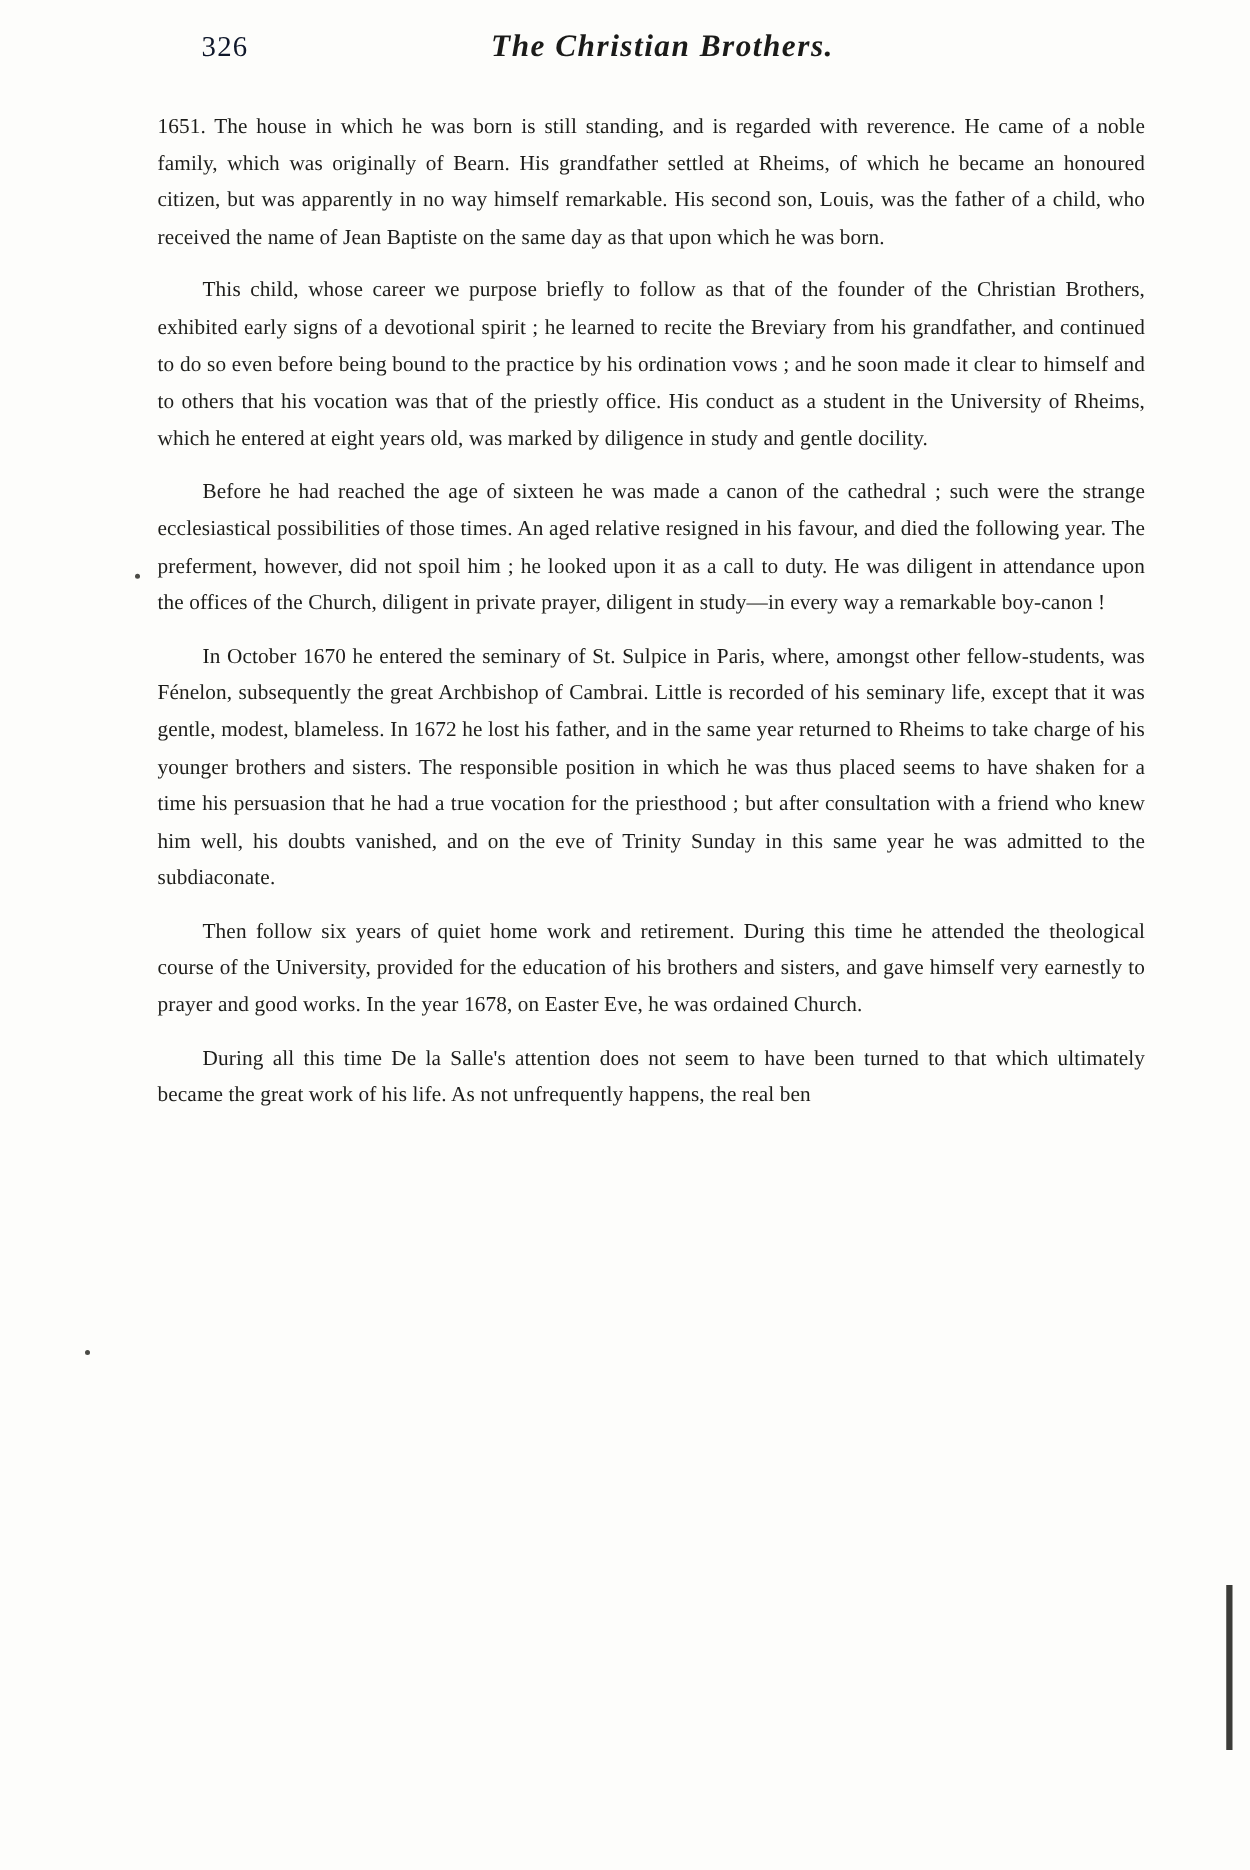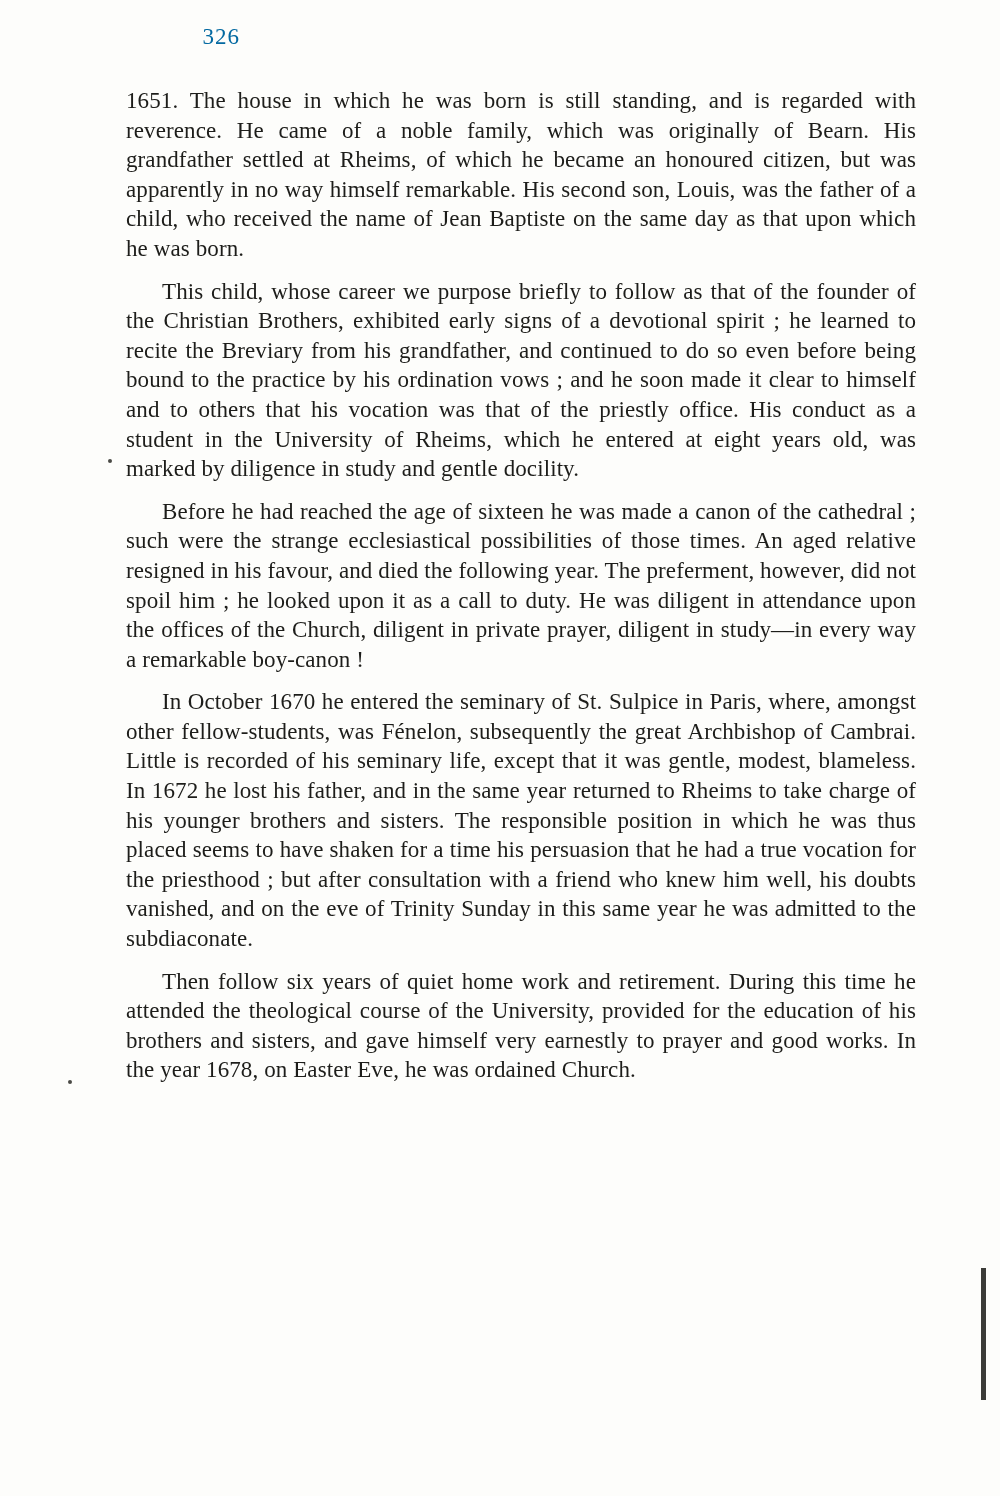--- a/index.html
+++ b/index.html
@@ -26,23 +26,23 @@
     left: 120px;
     right: 120px;
     height: 40px;
     display: flex;
     align-items: baseline;
   }
   .folio {
     font-family: "Liberation Serif", serif;
     font-size: 23px;
     letter-spacing: 1px;
-    color: #0369a1;
+    color: #0f172a;
     width: 120px;
-    text-align: right;
+    text-align: center;
   }
   .running-title {
     flex: 1;
     text-align: center;
     font-family: "Liberation Serif", serif;
     font-style: italic;
     font-weight: bold;
     font-size: 25px;
     letter-spacing: 1.2px;
     color: #1b1b19;
@@ -51,21 +51,21 @@
   .body-text {
     position: absolute;
     top: 86px;
     left: 126px;
     width: 790px;
   }
   .para {
     margin: 0;
     text-align: justify;
     text-justify: inter-word;
-    font-size: 23px;
+    font-size: 17px;
     line-height: 29.6px;
     letter-spacing: 0.1px;
     color: #1d1d1a;
     text-indent: 36px;
   }
   .para.first {
     text-indent: 0;
   }
   .para + .para {
     margin-top: 13px;
@@ -87,27 +87,29 @@
     background: #3c3c38;
   }
 </style>
 </head>
 <body>
 
 <div class="page">
 
   <div class="page-header">
     <div class="folio">326</div>
+    <div class="running-title">The Christian Brothers.</div>
   </div>
 
   <div class="body-text">
     <p class="para first">1651.  The house in which he was born is still standing, and is regarded with reverence.   He came of a noble family, which was originally of Bearn.   His grandfather settled at Rheims, of which he became an honoured citizen, but was apparently in no way himself remarkable.   His second son, Louis, was the father of a child, who received the name of Jean Baptiste on the same day as that upon which he was born.</p>
     <p class="para">This child, whose career we purpose briefly to follow as that of the founder of the Christian Brothers, exhibited early signs of a devotional spirit ; he learned to recite the Breviary from his grandfather, and continued to do so even before being bound to the practice by his ordination vows ; and he soon made it clear to himself and to others that his vocation was that of the priestly office.   His conduct as a student in the University of Rheims, which he entered at eight years old, was marked by diligence in study and gentle docility.</p>
     <p class="para">Before he had reached the age of sixteen he was made a canon of the cathedral ; such were the strange ecclesiastical possibilities of those times.   An aged relative resigned in his favour, and died the following year.   The preferment, however, did not spoil him ; he looked upon it as a call to duty.   He was diligent in attendance upon the offices of the Church, diligent in private prayer, diligent in study—in every way a remarkable boy-canon !</p>
     <p class="para">In October 1670 he entered the seminary of St. Sulpice in Paris, where, amongst other fellow-students, was Fénelon, subsequently the great Archbishop of Cambrai.   Little is recorded of his seminary life, except that it was gentle, modest, blameless.   In 1672 he lost his father, and in the same year returned to Rheims to take charge of his younger brothers and sisters.   The responsible position in which he was thus placed seems to have shaken for a time his persuasion that he had a true vocation for the priesthood ; but after consultation with a friend who knew him well, his doubts vanished, and on the eve of Trinity Sunday in this same year he was admitted to the subdiaconate.</p>
     <p class="para">Then follow six years of quiet home work and retirement. During this time he attended the theological course of the University, provided for the education of his brothers and sisters, and gave himself very earnestly to prayer and good works.   In the year 1678, on Easter Eve, he was ordained Church.</p>
+    <p class="para">During all this time De la Salle's attention does not seem to have been turned to that which ultimately became the great work of his life.   As not unfrequently happens, the real ben</p>
   </div>
 
   <div class="speck s1"></div>
   <div class="speck s2"></div>
   <div class="edge-mark"></div>
 
 </div>
 
 </body></html>

